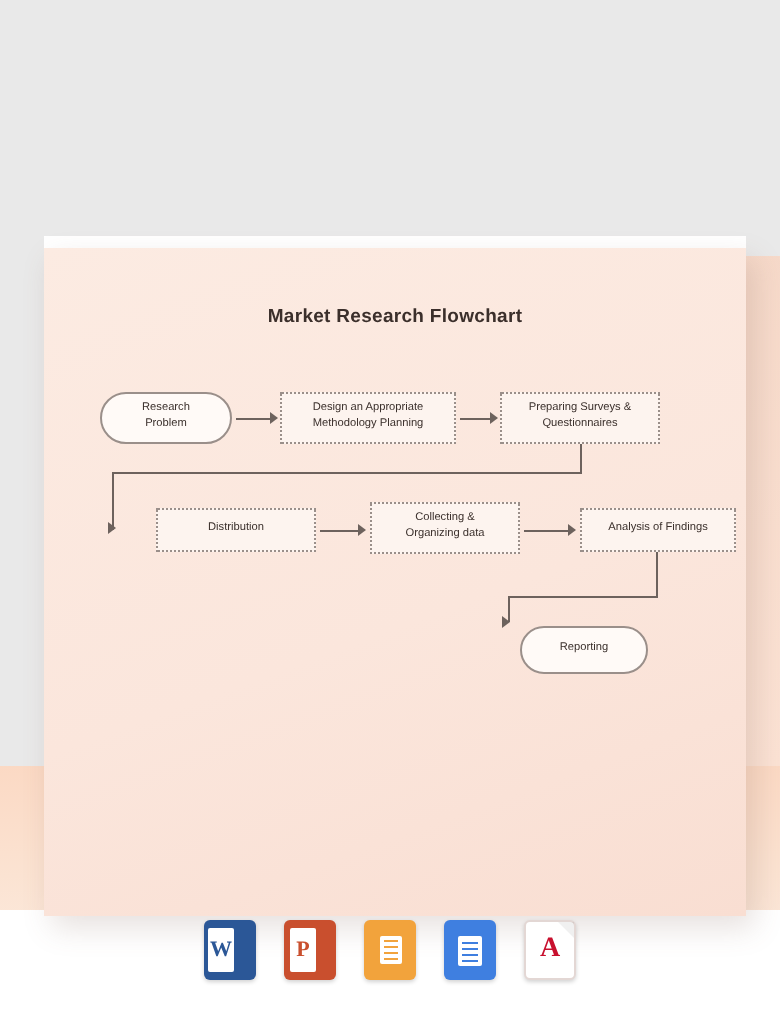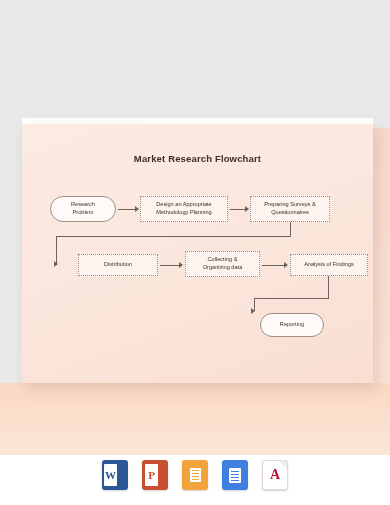--- a/index.html
+++ b/index.html
@@ -33,21 +33,21 @@
     background: #e9e9e9;
   }
   .bg-bottom-white {
     position: absolute; left: 0; top: 455px; width: 390px; height: 50px;
     background: #ffffff;
   }
   
   .doc {
     position: absolute;
     left: 22px; top: 124px;
-    width: 351px; height: 259px;
+    width: 351px; height: 334px;
     background: linear-gradient(160deg,#fcebe2 0%, #fbe6dc 55%, #f9ded2 100%);
     box-shadow: 4px 6px 14px rgba(120,90,80,0.18);
   }
   .doc-title {
     position: absolute; left: 0; top: 29px; width: 100%;
     text-align: center;
     font-size: 9.5px; font-weight: bold; color: #3b2f2b;
     letter-spacing: 0.15px;
   }
   

